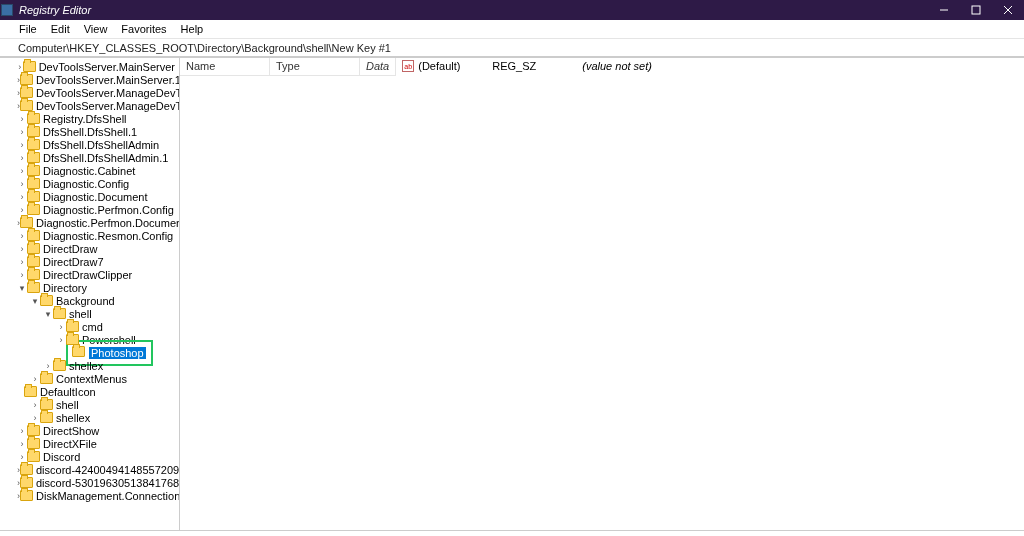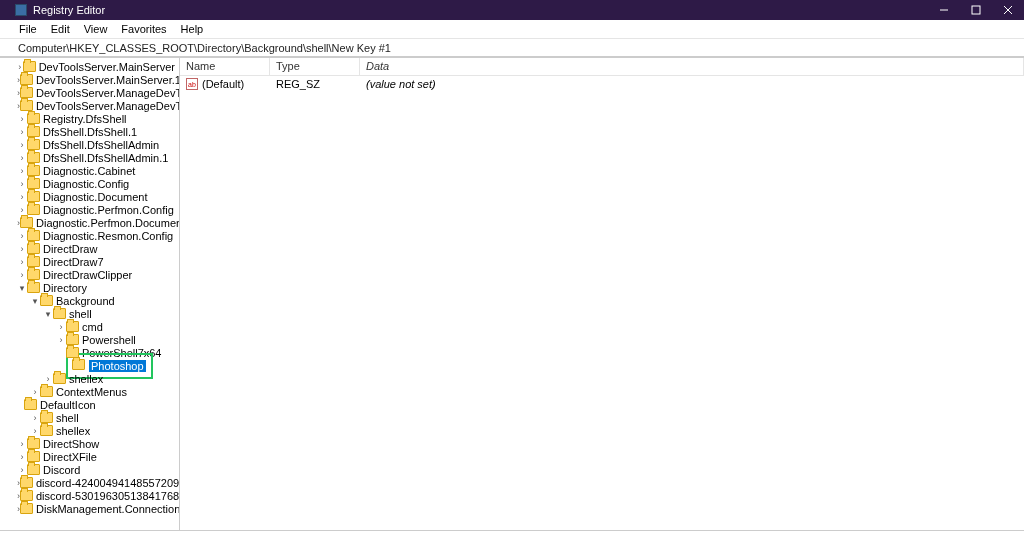--- a/index.html
+++ b/index.html
@@ -1,38 +1,38 @@
 <!DOCTYPE html>
 <html><head>
 <meta charset="utf-8">
 <style>
   * { box-sizing: border-box; margin: 0; padding: 0; font-family: "Segoe UI", Tahoma, sans-serif; font-size: 11px; }
   body { width: 1024px; height: 536px; background: #fff; overflow: hidden; display: flex; flex-direction: column; }
-  .titlebar { height: 20px; background: #2e1a47; color: #fff; display: flex; align-items: center; padding-left: 15px; }
+  .titlebar { height: 20px; background: #2e1a47; color: #fff; display: flex; align-items: center; padding-left: 1px; font-style: italic; }
   .titlebar .app-icon { width: 12px; height: 12px; background: #3a6ea5; margin-right: 6px; border: 1px solid #2a4a6a; }
   .titlebar .title { font-size: 11px; flex: 0 0 auto; }
   .titlebar .spacer { flex: 1; }
   .winbtn { width: 32px; height: 20px; display: flex; align-items: center; justify-content: center; color: #fff; font-size: 10px; }
   .winbtn svg { stroke: #fff; stroke-width: 1; fill: none; }
   .menubar { height: 19px; background: #fff; display: flex; align-items: center; padding: 0 12px; gap: 0; border-bottom: 1px solid #e5e5e5; }
   .menuitem { padding: 2px 7px; cursor: default; }
   .addressbar { height: 18px; background: #fff; border-bottom: 1px solid #ccc; padding: 1px 18px; display: flex; align-items: center; }
   .addressbar .path { font-size: 11px; color: #222; }
   .content { flex: 1; display: flex; overflow: hidden; border-top: 1px solid #ccc; }
   .tree-pane { width: 180px; border-right: 1px solid #ccc; overflow-y: auto; overflow-x: hidden; padding: 2px 0; position: relative; background:#fff; }
   .tree-pane::-webkit-scrollbar { width: 12px; }
   .tree-pane::-webkit-scrollbar-thumb { background: #c0c0c0; }
   .tree-row { display: flex; align-items: center; height: 13px; white-space: nowrap; padding-right: 4px; }
   .chevron { width: 10px; display: inline-flex; justify-content: center; color: #555; font-size: 9px; cursor: pointer; }
   .folder { width: 13px; height: 11px; background: #ffd86b; border: 1px solid #d9a40e; border-radius: 1px; margin-right: 3px; position: relative; flex-shrink:0; }
   .folder::before { content:""; position:absolute; top:-3px; left:0; width:5px; height:3px; background:#ffd86b; border:1px solid #d9a40e; border-bottom:none; border-radius:1px 1px 0 0;}
   .tree-label { font-size: 11px; color: #000; }
   .highlight-box { border: 2px solid #22c55e; padding: 4px; display: inline-flex; align-items: flex-start; }
   .editbox { background: #0078d7; color: #fff; padding: 0 2px; font-size: 11px; border: 1px solid #fff; outline: 1px dotted rgba(255,255,255,.7); }
-  .list-pane { flex: 1; display: flex; flex-direction: column; background: #fff; }
+  .list-pane { flex: 1; display: flex; flex-direction: row; background: #fff; }
   .list-header { height: 18px; display: flex; border-bottom: 1px solid #e5e5e5; }
   .list-col { padding: 2px 6px; font-size: 11px; color: #333; border-right: 1px solid #e5e5e5; }
   .col-name { width: 90px; }
   .col-type { width: 90px; }
   .col-data { flex: 1; font-style: italic; }
   .list-row { height: 16px; display: flex; align-items: center; }
   .list-cell { padding: 0 6px; font-size: 11px; }
   .val-icon { width: 12px; height: 12px; border: 1px solid #c06565; background: #fff; display: inline-flex; align-items:center; justify-content:center; margin-right: 4px; font-size:7px; color:#c00; flex-shrink:0; }
   .statusbar { height: 6px; background: #fff; border-top: 1px solid #ccc; }
 </style>
@@ -180,25 +180,20 @@
         <span class="folder"></span>
         <span class="tree-label">cmd</span>
       </div>
       <div class="tree-row" style="padding-left: 56px;">
         <span class="chevron">›</span>
         <span class="folder"></span>
         <span class="tree-label">Powershell</span>
       </div>
       <div class="tree-row" style="padding-left: 56px;">
         <span class="chevron"></span>
-        <span class="folder"></span>
-        <span class="tree-label">PowerShell7x64</span>
-      </div>
-      <div class="tree-row" style="padding-left: 56px;">
-        <span class="chevron"></span>
         <span class="highlight-box">
           <span class="folder"></span>
           <span class="editbox">Photoshop</span>
         </span>
       </div>
       <div class="tree-row" style="padding-left: 43px;">
         <span class="chevron">›</span>
         <span class="folder"></span>
         <span class="tree-label">shellex</span>
       </div>

